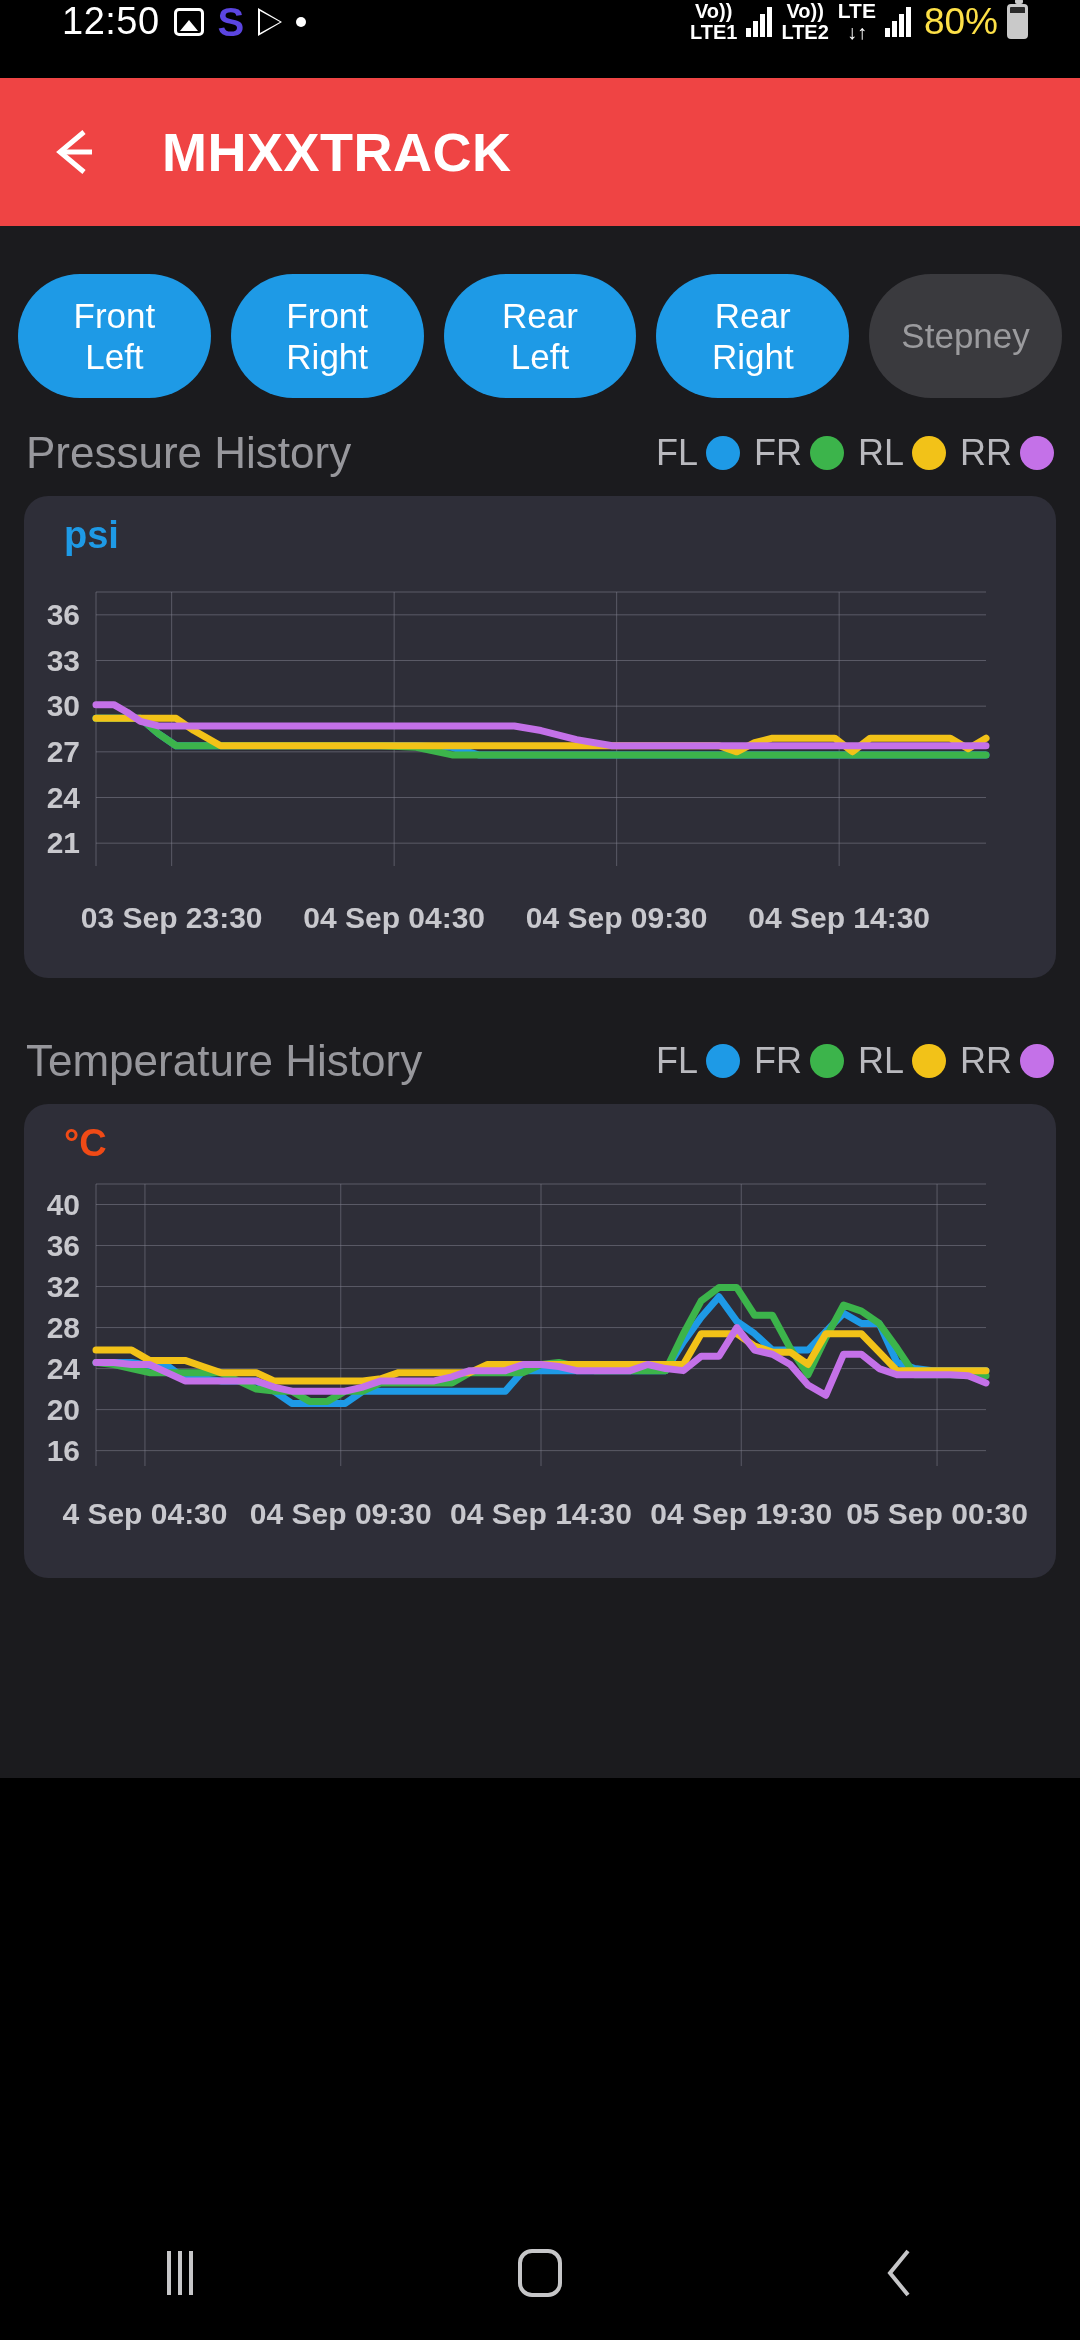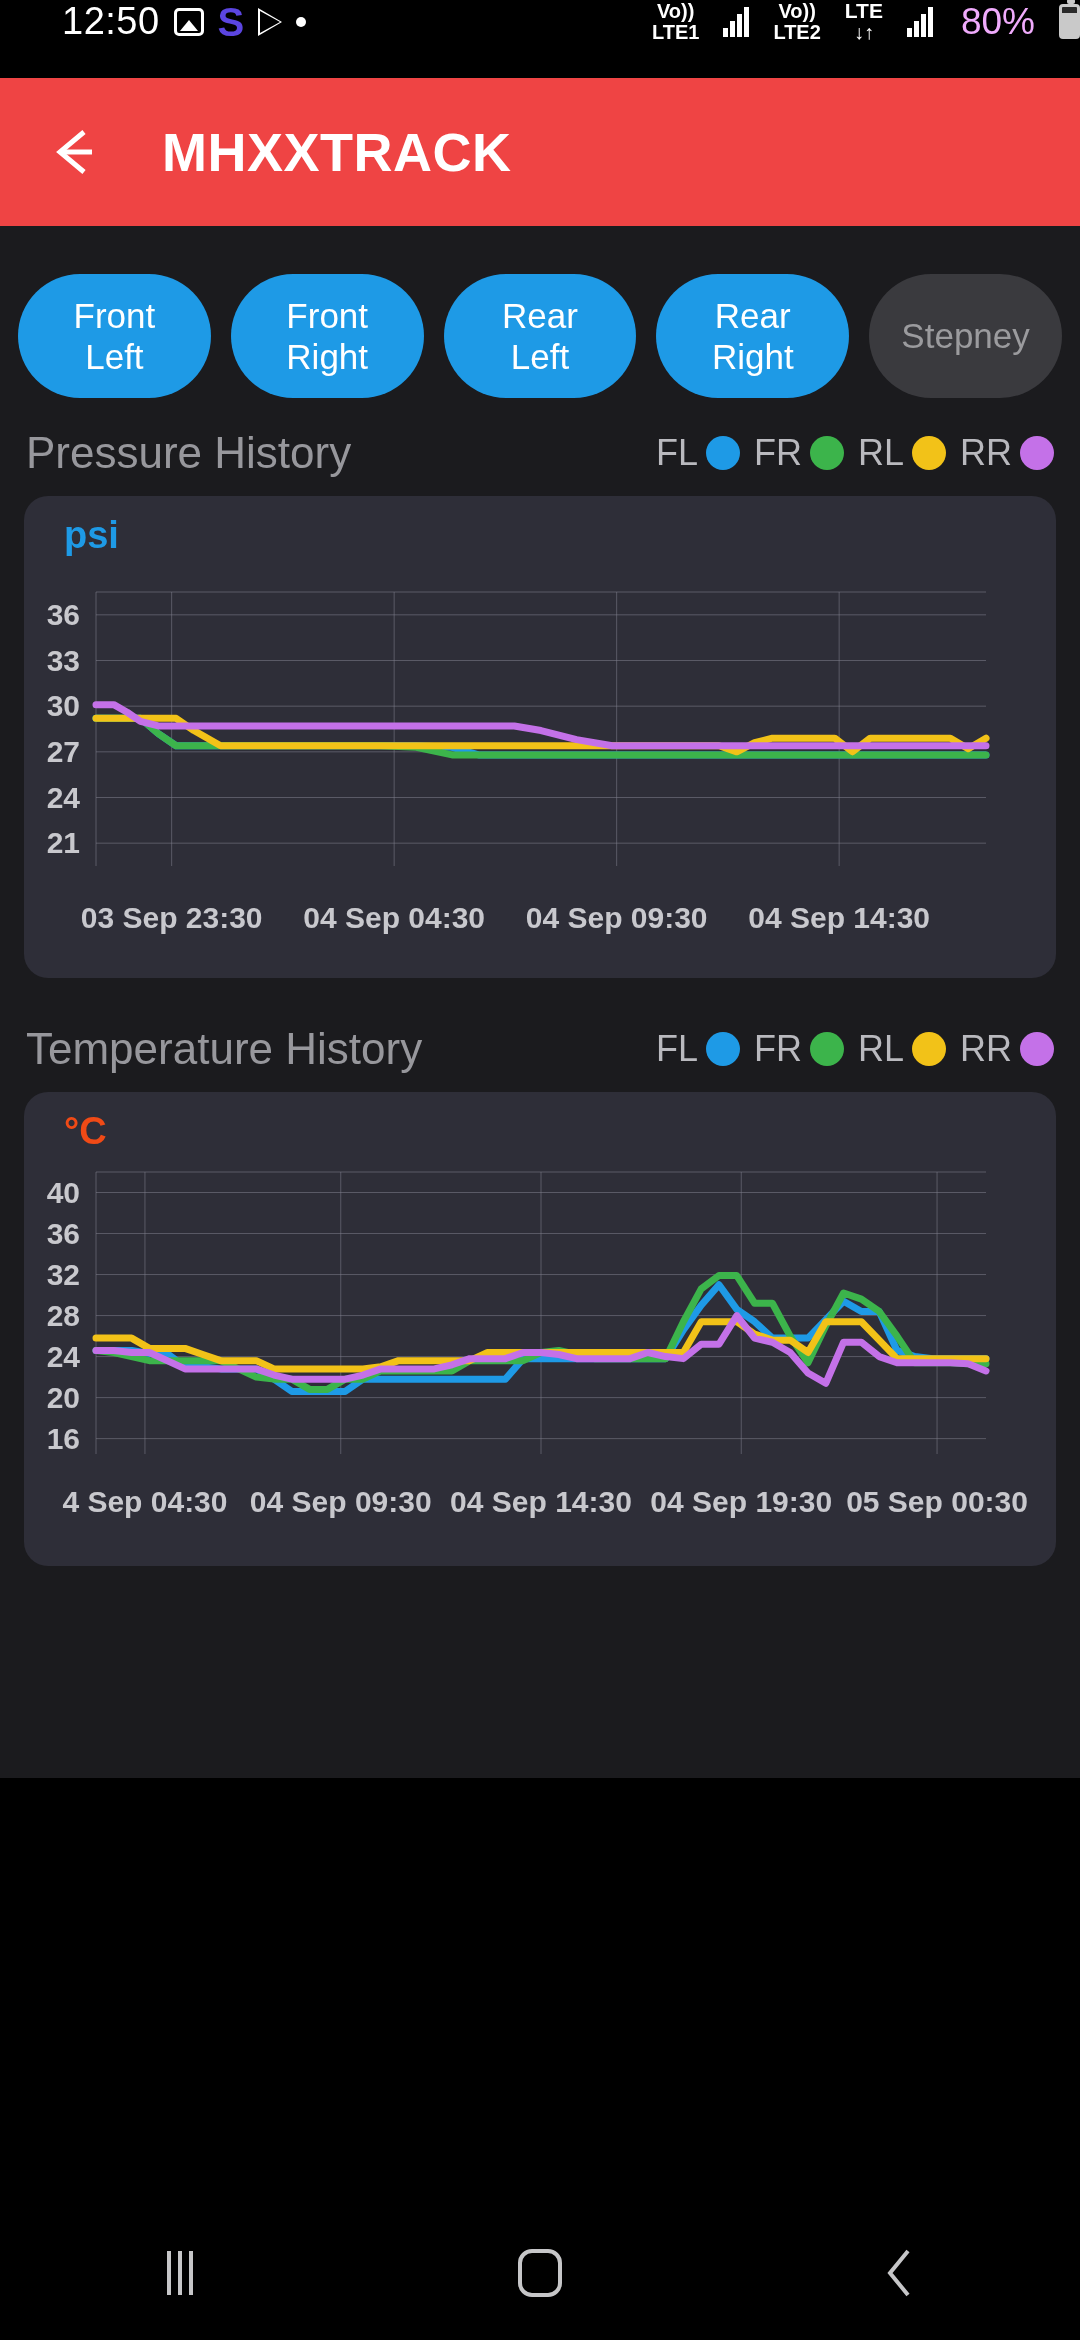--- a/index.html
+++ b/index.html
@@ -11,21 +11,21 @@
   }
   .phone { position: relative; width: 1080px; height: 2340px; background: #000; }
 
   
   .statusbar {
     position: absolute; top: 0; left: 0; width: 1080px; height: 78px;
     background: #000; display: flex; align-items: flex-start;
   }
   .sb-left { display: flex; align-items: center; gap: 14px; margin-left: 62px; }
   .sb-time { color: #fff; font-size: 38px; letter-spacing: .5px; }
-  .sb-right { margin-left: auto; display: flex; align-items: center; gap: 24px; }
+  .sb-right { margin-left: auto; margin-right: 52px; display: flex; align-items: center; gap: 9px; }
   .ic-photo {
     width: 30px; height: 28px; border: 3px solid #fff; border-radius: 5px;
     position: relative;
   }
   .ic-photo::after {
     content: ""; position: absolute; left: 3px; bottom: 2px;
     border-left: 9px solid transparent; border-right: 9px solid transparent;
     border-bottom: 11px solid #fff;
   }
   .ic-s { color: #5b45e0; font-size: 40px; font-weight: bold; line-height: 1; }
@@ -45,21 +45,21 @@
   .volte .bot { color: #fff; font-size: 20px; font-weight: bold; }
   .bars { display: flex; align-items: flex-end; gap: 2px; height: 30px; }
   .bars i { display: block; width: 5px; background: #fff; }
   .bars i:nth-child(1) { height: 9px; }
   .bars i:nth-child(2) { height: 16px; }
   .bars i:nth-child(3) { height: 23px; }
   .bars i:nth-child(4) { height: 30px; }
   .lte-col { display: flex; flex-direction: column; align-items: center; line-height: 1.05; }
   .lte-col .lbl { color: #fff; font-size: 21px; font-weight: bold; }
   .lte-col .arrows { color: #fff; font-size: 20px; font-weight: bold; }
-  .sb-batt { color: #f0abfc; font-size: 37px; margin-left: 4px; }
+  .sb-batt { color: #fde047; font-size: 37px; margin-left: 4px; }
   .batt-icon {
     width: 21px; height: 35px; border: 3px solid #c9c9c9; border-radius: 4px;
     position: relative; background: linear-gradient(to top, #c9c9c9 80%, #2a2a2a 80%);
   }
   .batt-icon::before {
     content: ""; position: absolute; top: -8px; left: 5px; width: 8px; height: 5px;
     background: #c9c9c9; border-radius: 2px;
   }
 
   
@@ -240,21 +240,21 @@
           <text x="370.15000000000003" y="432" fill="#c8c8cd" font-size="30" text-anchor="middle" font-family="&quot;Liberation Sans&quot;, sans-serif" font-weight="bold">04 Sep 04:30</text>
           <text x="592.65" y="432" fill="#c8c8cd" font-size="30" text-anchor="middle" font-family="&quot;Liberation Sans&quot;, sans-serif" font-weight="bold">04 Sep 09:30</text>
           <text x="815.15" y="432" fill="#c8c8cd" font-size="30" text-anchor="middle" font-family="&quot;Liberation Sans&quot;, sans-serif" font-weight="bold">04 Sep 14:30</text>
           <polyline points="72.00,222.34 89.80,222.34 103.15,222.34 116.50,222.34 134.30,237.57 152.10,249.74 169.90,249.74 196.60,249.74 223.30,249.74 250.00,249.74 285.60,249.74 321.20,249.74 356.80,249.74 392.40,249.74 428.00,251.27 454.70,258.88 472.50,258.88 490.30,258.88 517.00,258.88 552.60,258.88 588.20,258.88 623.80,258.88 659.40,258.88 695.00,258.88 712.80,258.88 730.60,258.88 748.40,258.88 775.10,258.88 792.90,258.88 810.70,258.88 828.50,258.88 846.30,258.88 864.10,258.88 877.45,258.88 890.80,258.88 908.60,258.88 926.40,258.88 944.20,258.88 962.00,258.88" fill="none" stroke="#1e9ae6" stroke-width="7" stroke-linejoin="round" stroke-linecap="round"></polyline>
           <polyline points="72.00,222.34 89.80,222.34 103.15,222.34 116.50,222.34 134.30,237.57 152.10,249.74 169.90,249.74 196.60,249.74 223.30,249.74 250.00,249.74 285.60,249.74 321.20,249.74 356.80,249.74 392.40,251.27 428.00,258.88 454.70,258.88 472.50,258.88 490.30,258.88 517.00,258.88 552.60,258.88 588.20,258.88 623.80,258.88 659.40,258.88 695.00,258.88 712.80,258.88 730.60,258.88 748.40,258.88 775.10,258.88 792.90,258.88 810.70,258.88 828.50,258.88 846.30,258.88 864.10,258.88 877.45,258.88 890.80,258.88 908.60,258.88 926.40,258.88 944.20,258.88 962.00,258.88" fill="none" stroke="#3cb44b" stroke-width="7" stroke-linejoin="round" stroke-linecap="round"></polyline>
           <polyline points="72.00,222.34 89.80,222.34 103.15,222.34 116.50,222.34 134.30,222.34 152.10,222.34 169.90,234.52 196.60,249.74 223.30,249.74 250.00,249.74 285.60,249.74 321.20,249.74 356.80,249.74 392.40,249.74 428.00,249.74 454.70,249.74 472.50,249.74 490.30,249.74 517.00,249.74 552.60,249.74 588.20,249.74 623.80,249.74 659.40,249.74 695.00,249.74 712.80,255.83 730.60,246.70 748.40,242.13 775.10,242.13 792.90,242.13 810.70,242.13 828.50,255.83 846.30,242.13 864.10,242.13 877.45,242.13 890.80,242.13 908.60,242.13 926.40,242.13 944.20,252.79 962.00,242.13" fill="none" stroke="#f2c218" stroke-width="7" stroke-linejoin="round" stroke-linecap="round"></polyline>
           <polyline points="72.00,208.64 89.80,208.64 103.15,216.26 116.50,225.39 134.30,229.96 152.10,229.96 169.90,229.96 196.60,229.96 223.30,229.96 250.00,229.96 285.60,229.96 321.20,229.96 356.80,229.96 392.40,229.96 428.00,229.96 454.70,229.96 472.50,229.96 490.30,229.96 517.00,234.52 552.60,243.66 588.20,249.74 623.80,249.74 659.40,249.74 695.00,249.74 712.80,249.74 730.60,249.74 748.40,249.74 775.10,249.74 792.90,249.74 810.70,249.74 828.50,249.74 846.30,249.74 864.10,249.74 877.45,249.74 890.80,249.74 908.60,249.74 926.40,249.74 944.20,249.74 962.00,249.74" fill="none" stroke="#c471e8" stroke-width="7" stroke-linejoin="round" stroke-linecap="round"></polyline>
         </svg>
     </div>
 
-    <div class="sect-head" style="padding-top:46px">
+    <div class="sect-head" style="padding-top:58px">
       <div class="sect-title">Temperature History</div>
       <div class="legend">
         <span class="legend-item">
           <span class="lg-lbl">FL</span>
           <span class="lg-dot" style="background:#1e9ae6"></span>
         </span>
         <span class="legend-item">
           <span class="lg-lbl">FR</span>
           <span class="lg-dot" style="background:#3cb44b"></span>
         </span>

